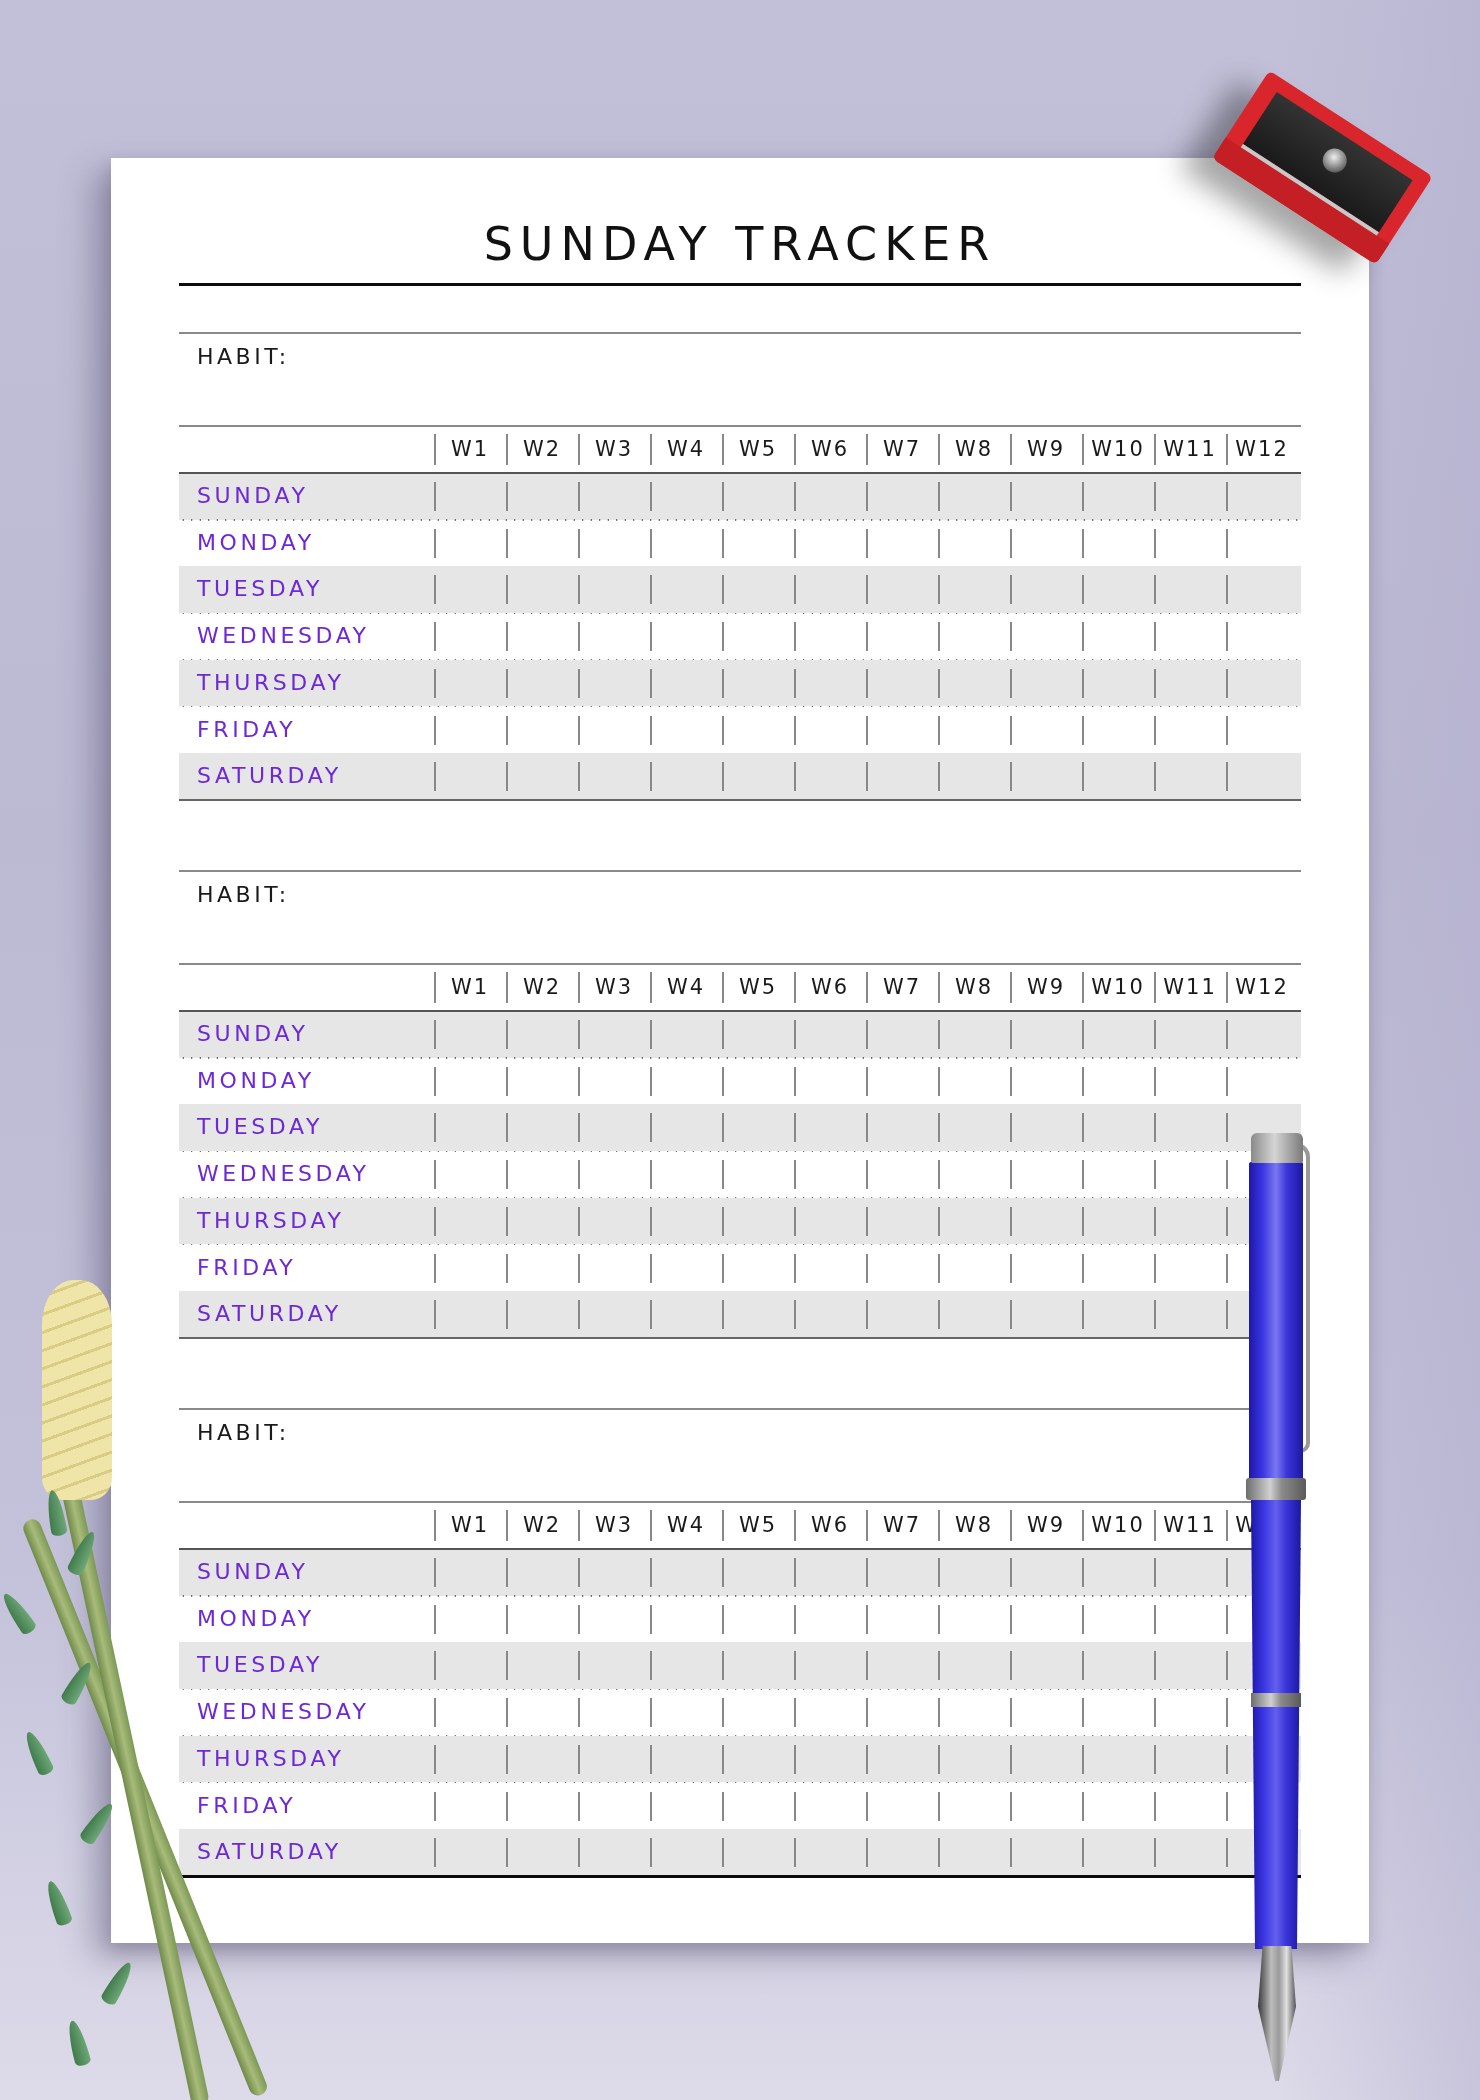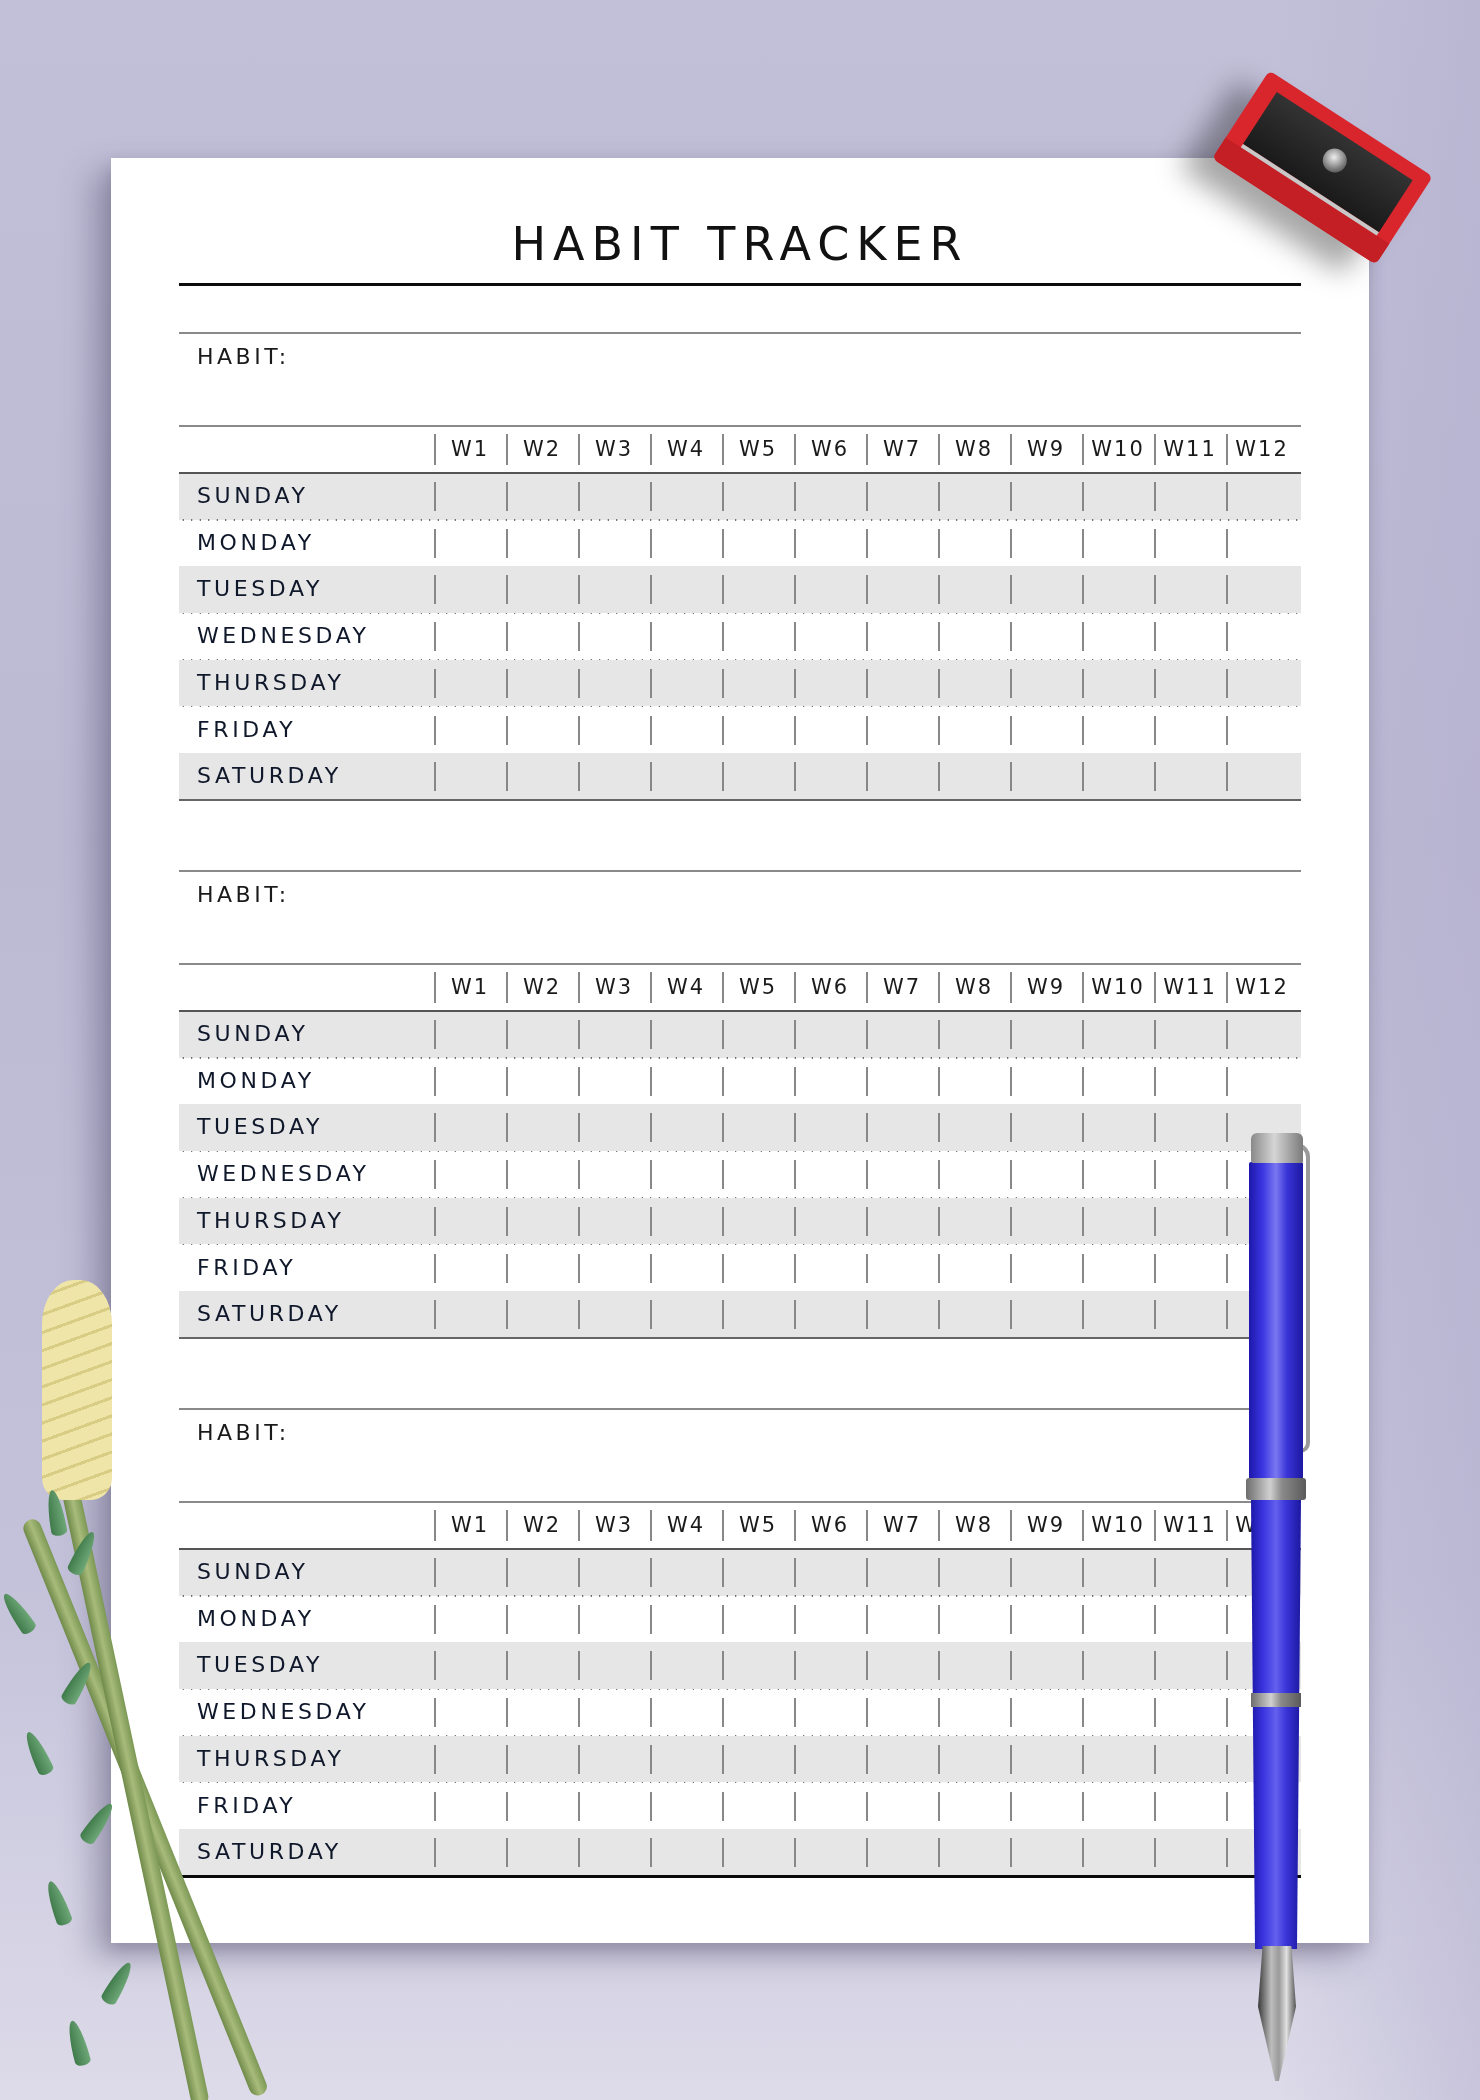--- a/index.html
+++ b/index.html
@@ -42,21 +42,21 @@
   }
   .row { position:absolute; left:0; width:1122px; height:46.7px; }
   .row.shaded { background:#e6e6e6; }
   .row-dots {
     position:absolute; left:0; width:1122px; height:1.5px; bottom:-1px;
     background-image: radial-gradient(circle, #444 0.8px, transparent 1px);
     background-size: 8.5px 2px; background-repeat: repeat-x;
   }
   .day-label {
     position:absolute; left:18px; top:0; height:46.7px; line-height:46.7px;
-    font-size:22px; letter-spacing:3.6px; color:#0f172a;
+    font-size:22px; letter-spacing:3.6px; color:#6d28d9;
   }
   .cell {
     position:absolute; top:0; width:72px; height:46.7px;
   }
   .cell-div {
     position:absolute; left:0; top:9px; height:29px; width:1.5px; background:#888;
   }
   .table-bottom { position:absolute; left:0; width:1122px; top:467px; height:1.5px; background:#666; }
   .table-bottom.final { height:2.5px; background:#0a0a0a; }
 
@@ -137,21 +137,21 @@
     border-radius: 50% 50% 50% 50% / 90% 90% 10% 10%;
   }
 </style>
 </head>
 <body>
 
 <div class="bg-right-tint"></div>
 
 <div class="page"></div>
 
-<div class="title">HABIT TRACKER</div>
+<div class="title">SUNDAY TRACKER</div>
 <div class="title-rule"></div>
 
 <div id="sections-root">
     <div class="section" style="top: 332px;">
       <div class="habit-line"></div>
       <div class="habit-label">HABIT:</div>
       <div class="habit-input"></div>
       <div class="head-line"></div>
       <div class="week-head-div" style="left:255px"></div>
       <div class="week-head" style="left:255px">W1</div>

